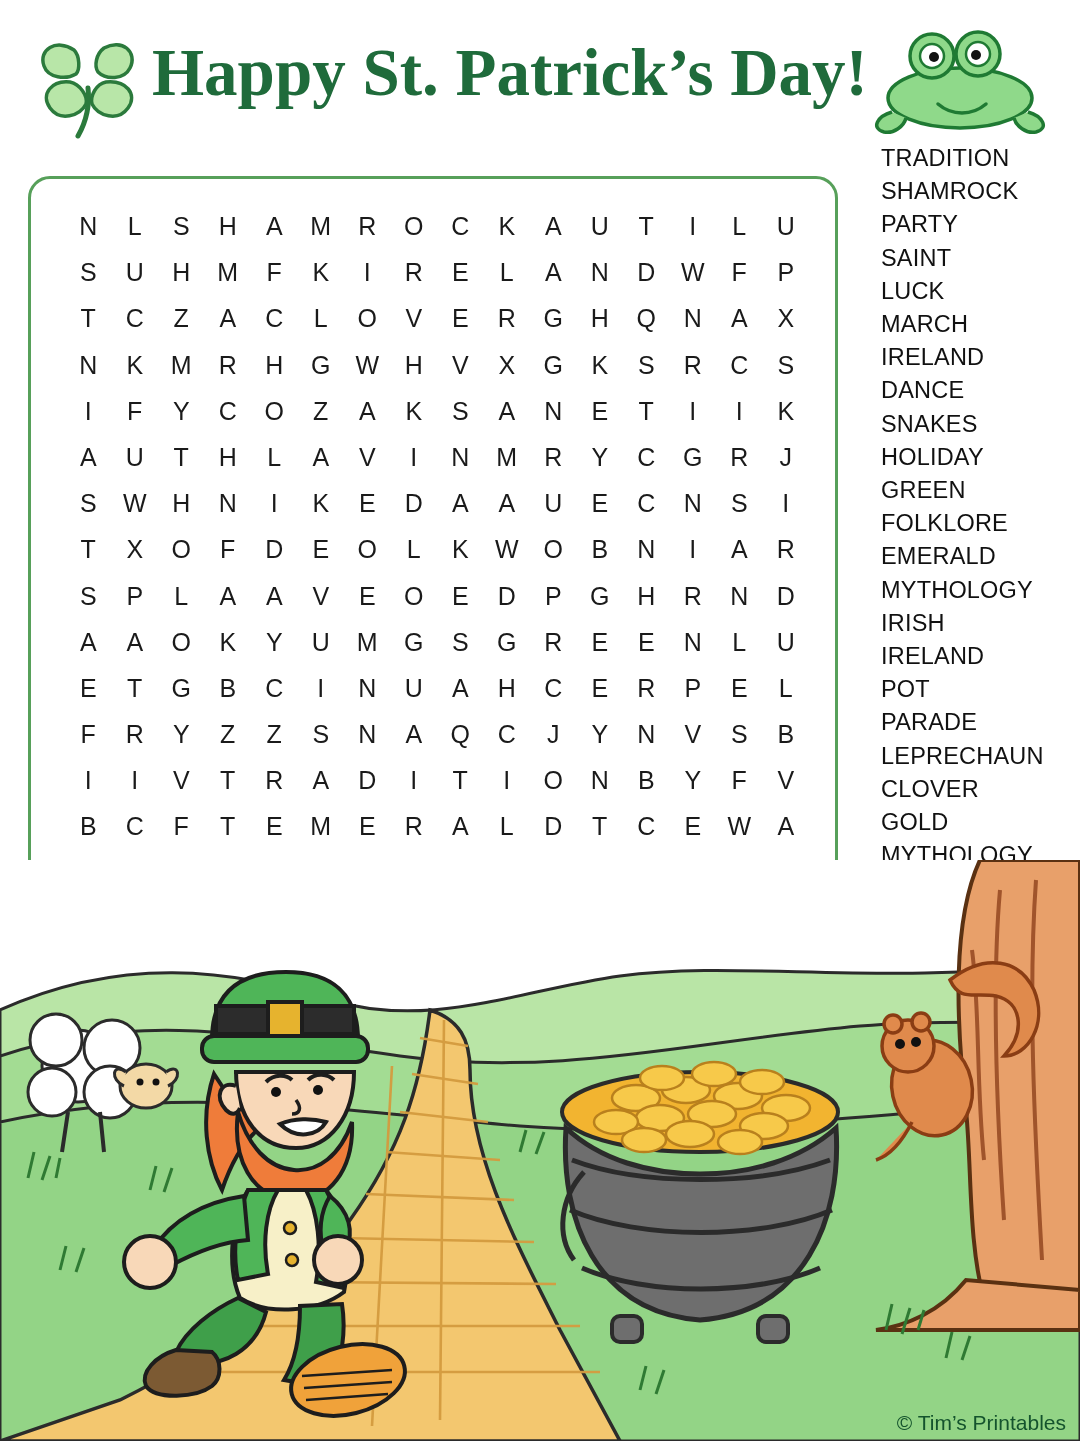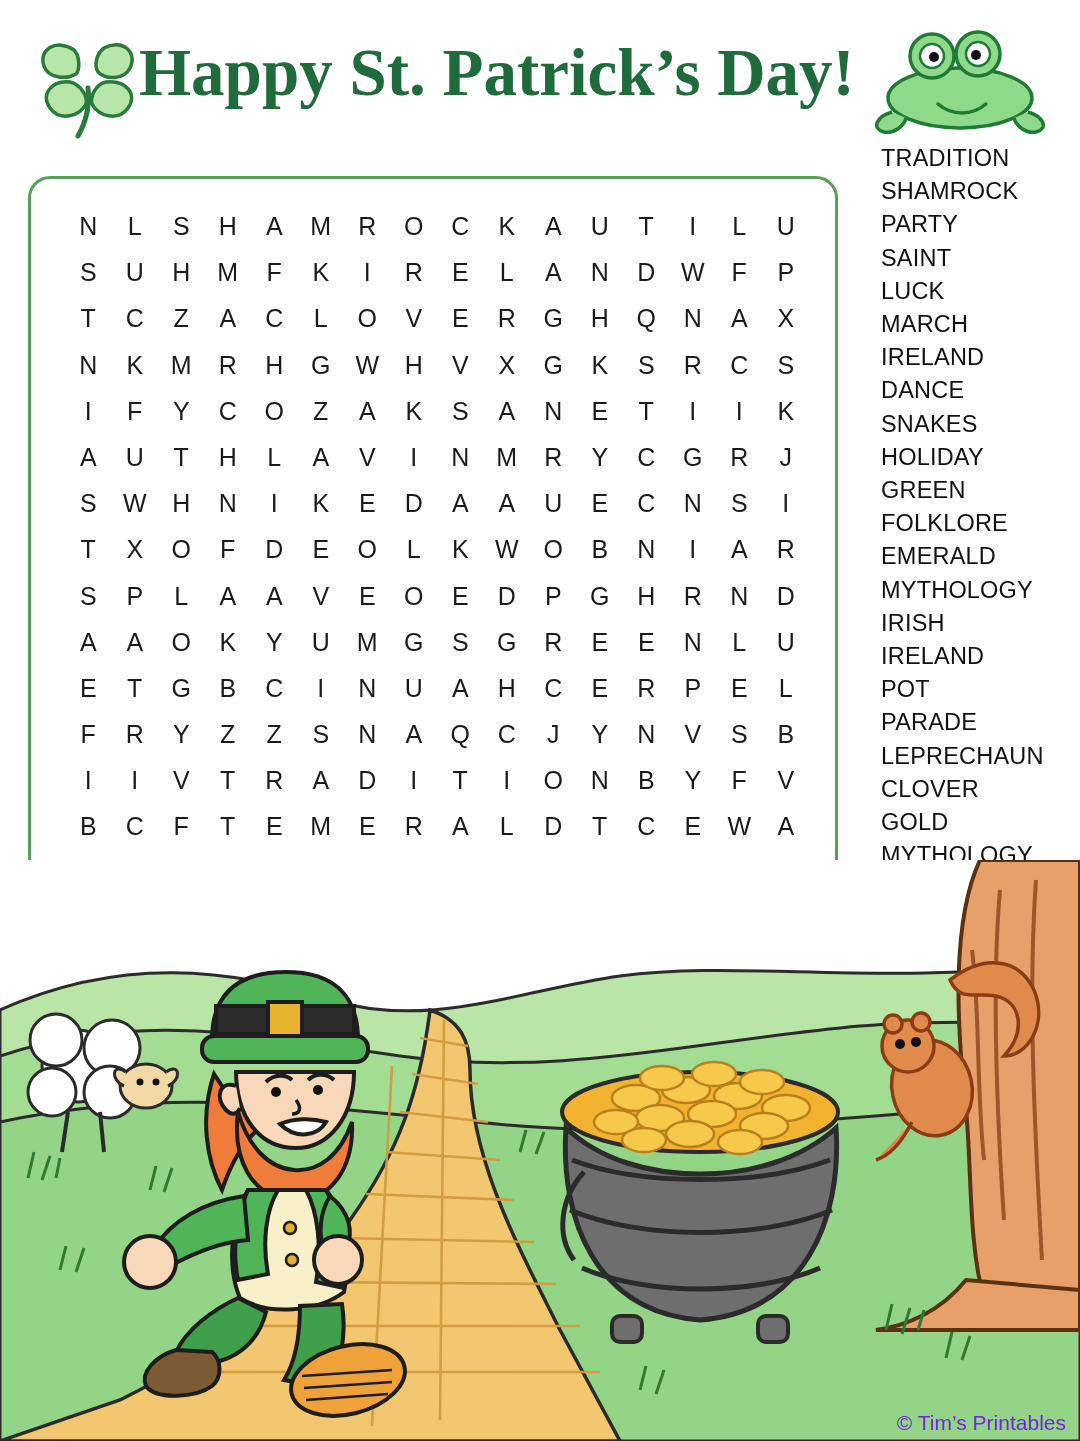--- a/index.html
+++ b/index.html
@@ -24,21 +24,21 @@
   }
   #shamrock-icon {
     position: absolute;
     left: 34px;
     top: 36px;
     width: 110px;
     height: 105px;
   }
   #page-title {
     position: absolute;
-    left: 139px;
+    left: 152px;
     top: 34px;
     width: 710px;
     text-align: center;
     font-family: "Liberation Serif", serif;
     font-weight: bold;
     font-size: 67px;
     color: #1f6b3b;
     letter-spacing: 0px;
     white-space: nowrap;
   }
@@ -105,21 +105,21 @@
     width: 1080px;
     height: 581px;
     overflow: hidden;
   }
   #credit {
     position: absolute;
     right: 14px;
     bottom: 6px;
     font-family: "Liberation Sans", sans-serif;
     font-size: 21px;
-    color: #6d28d9;
+    color: #14532d;
     white-space: nowrap;
   }
 </style>
 </head>
 <body>
 
 <div id="header">
 
   <svg id="shamrock-icon" viewBox="0 0 110 105">
     <g fill="#b8e6a8" stroke="#2b7a3c" stroke-width="3.5">

